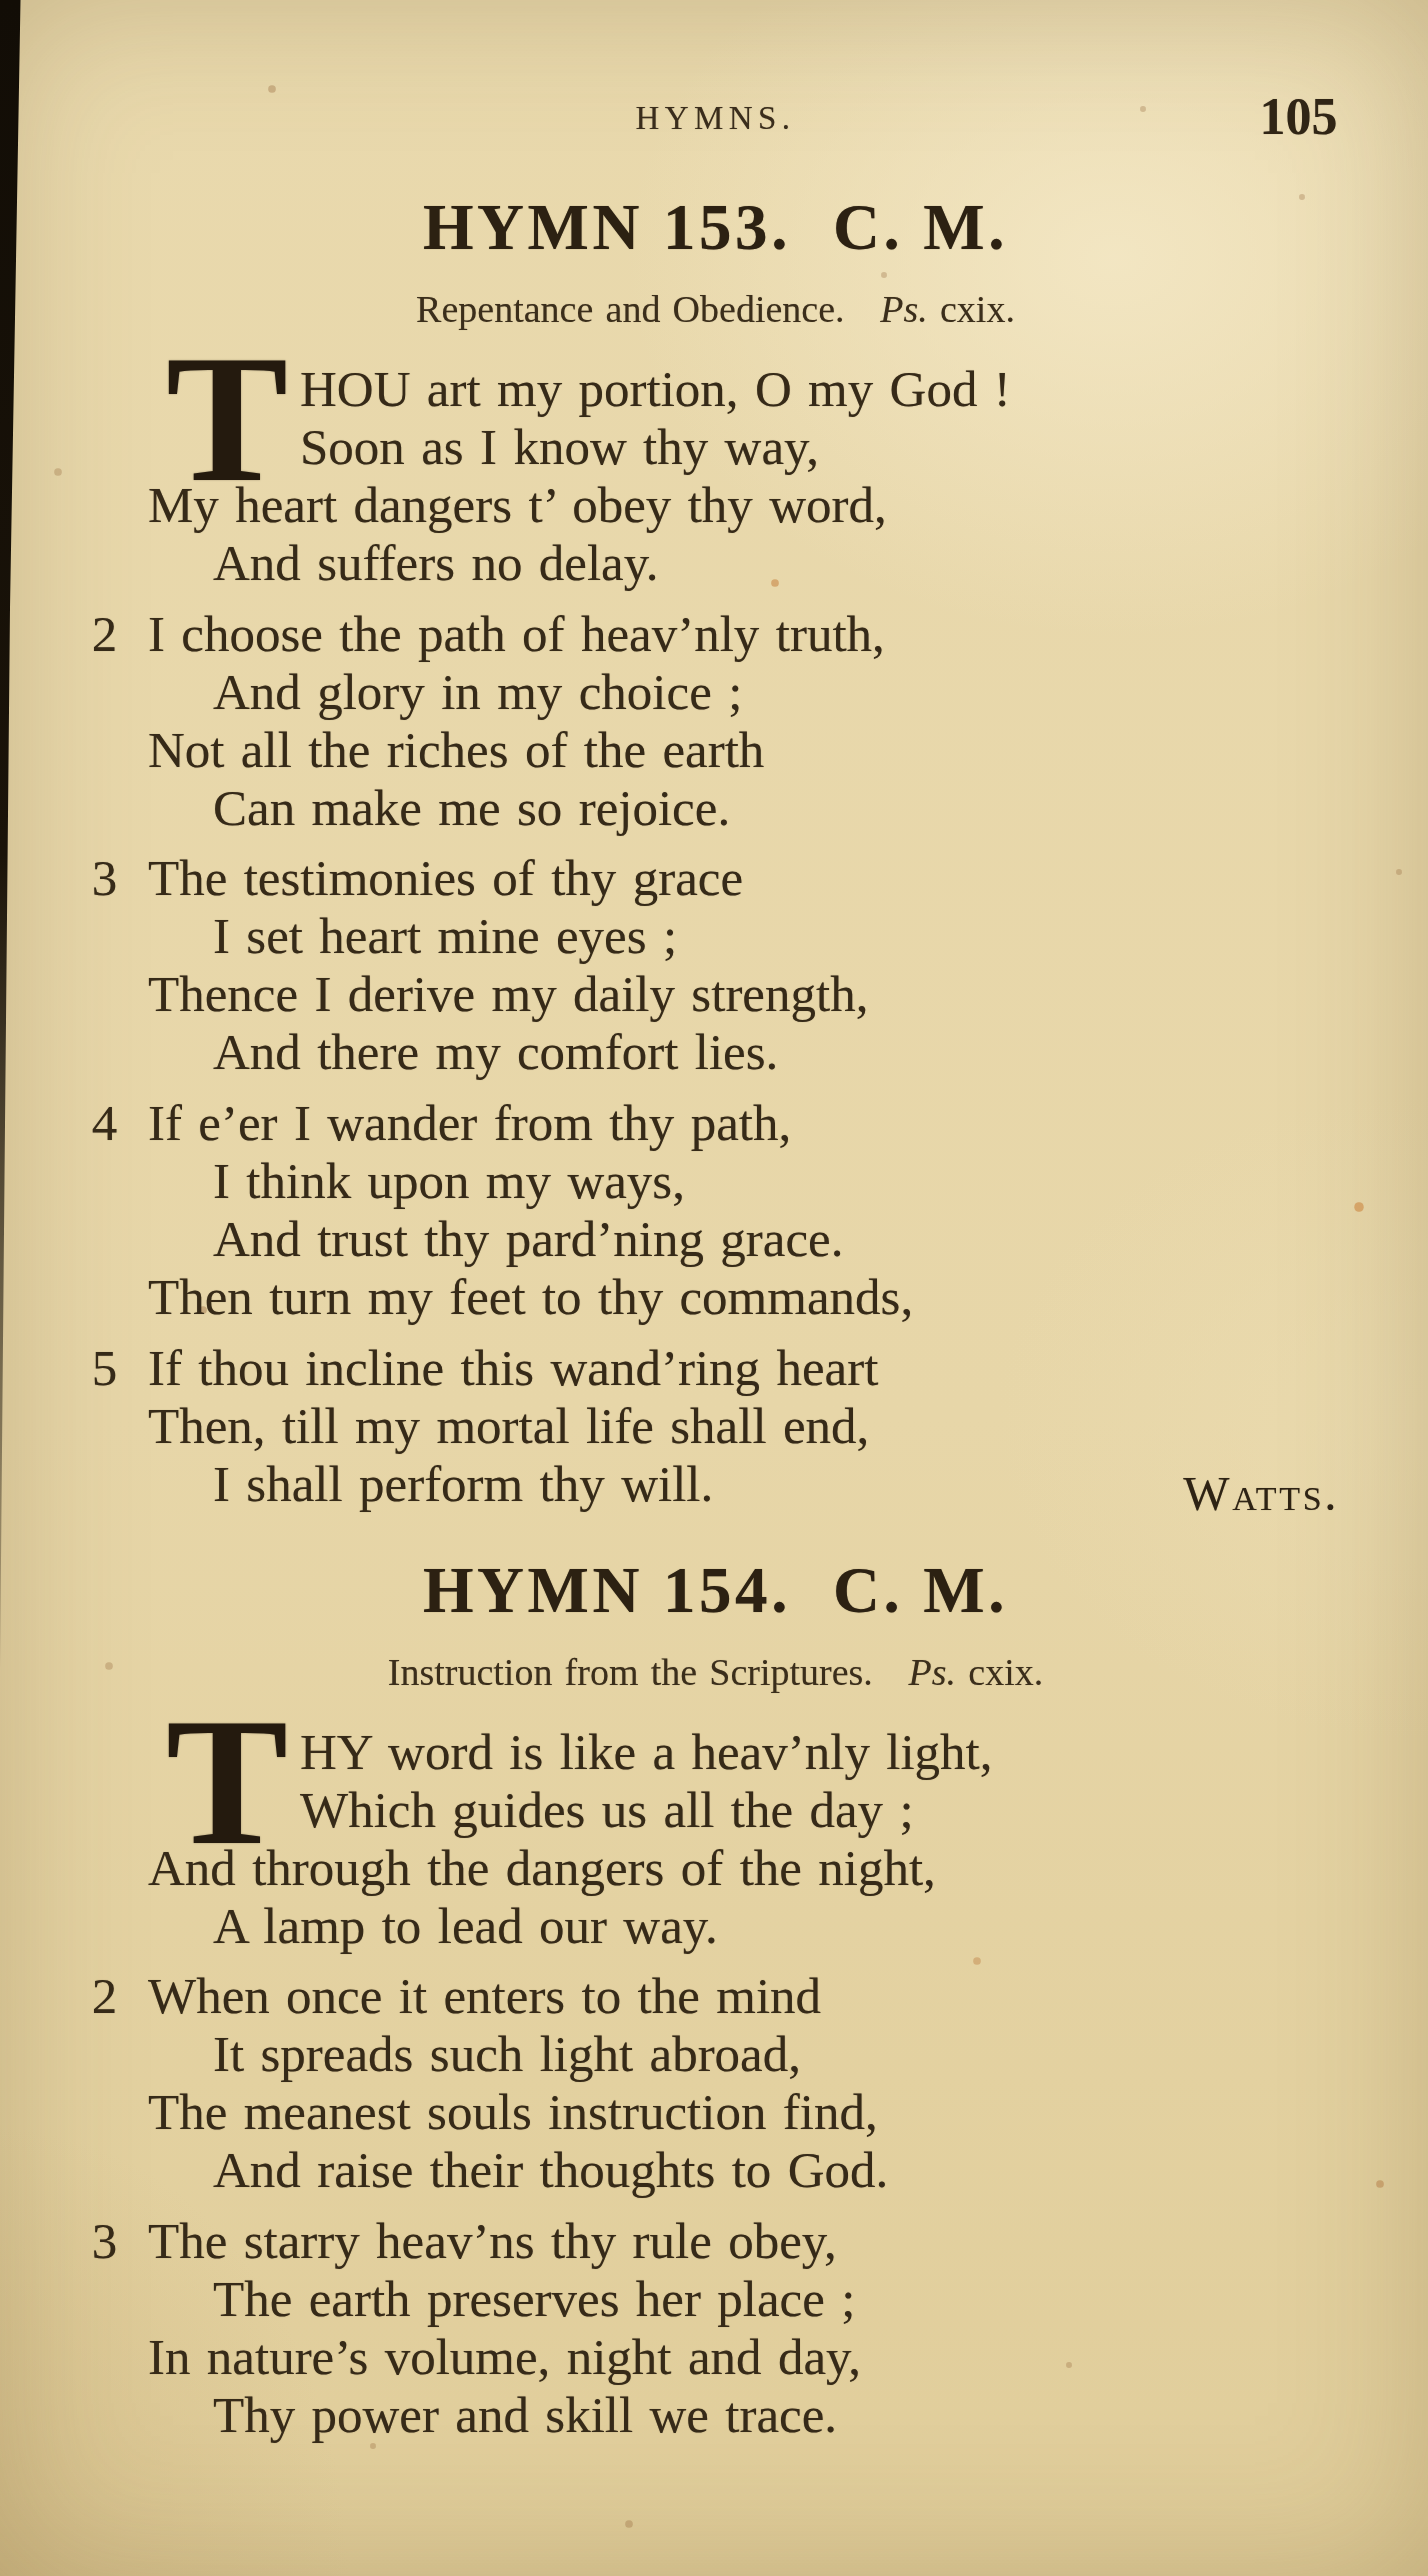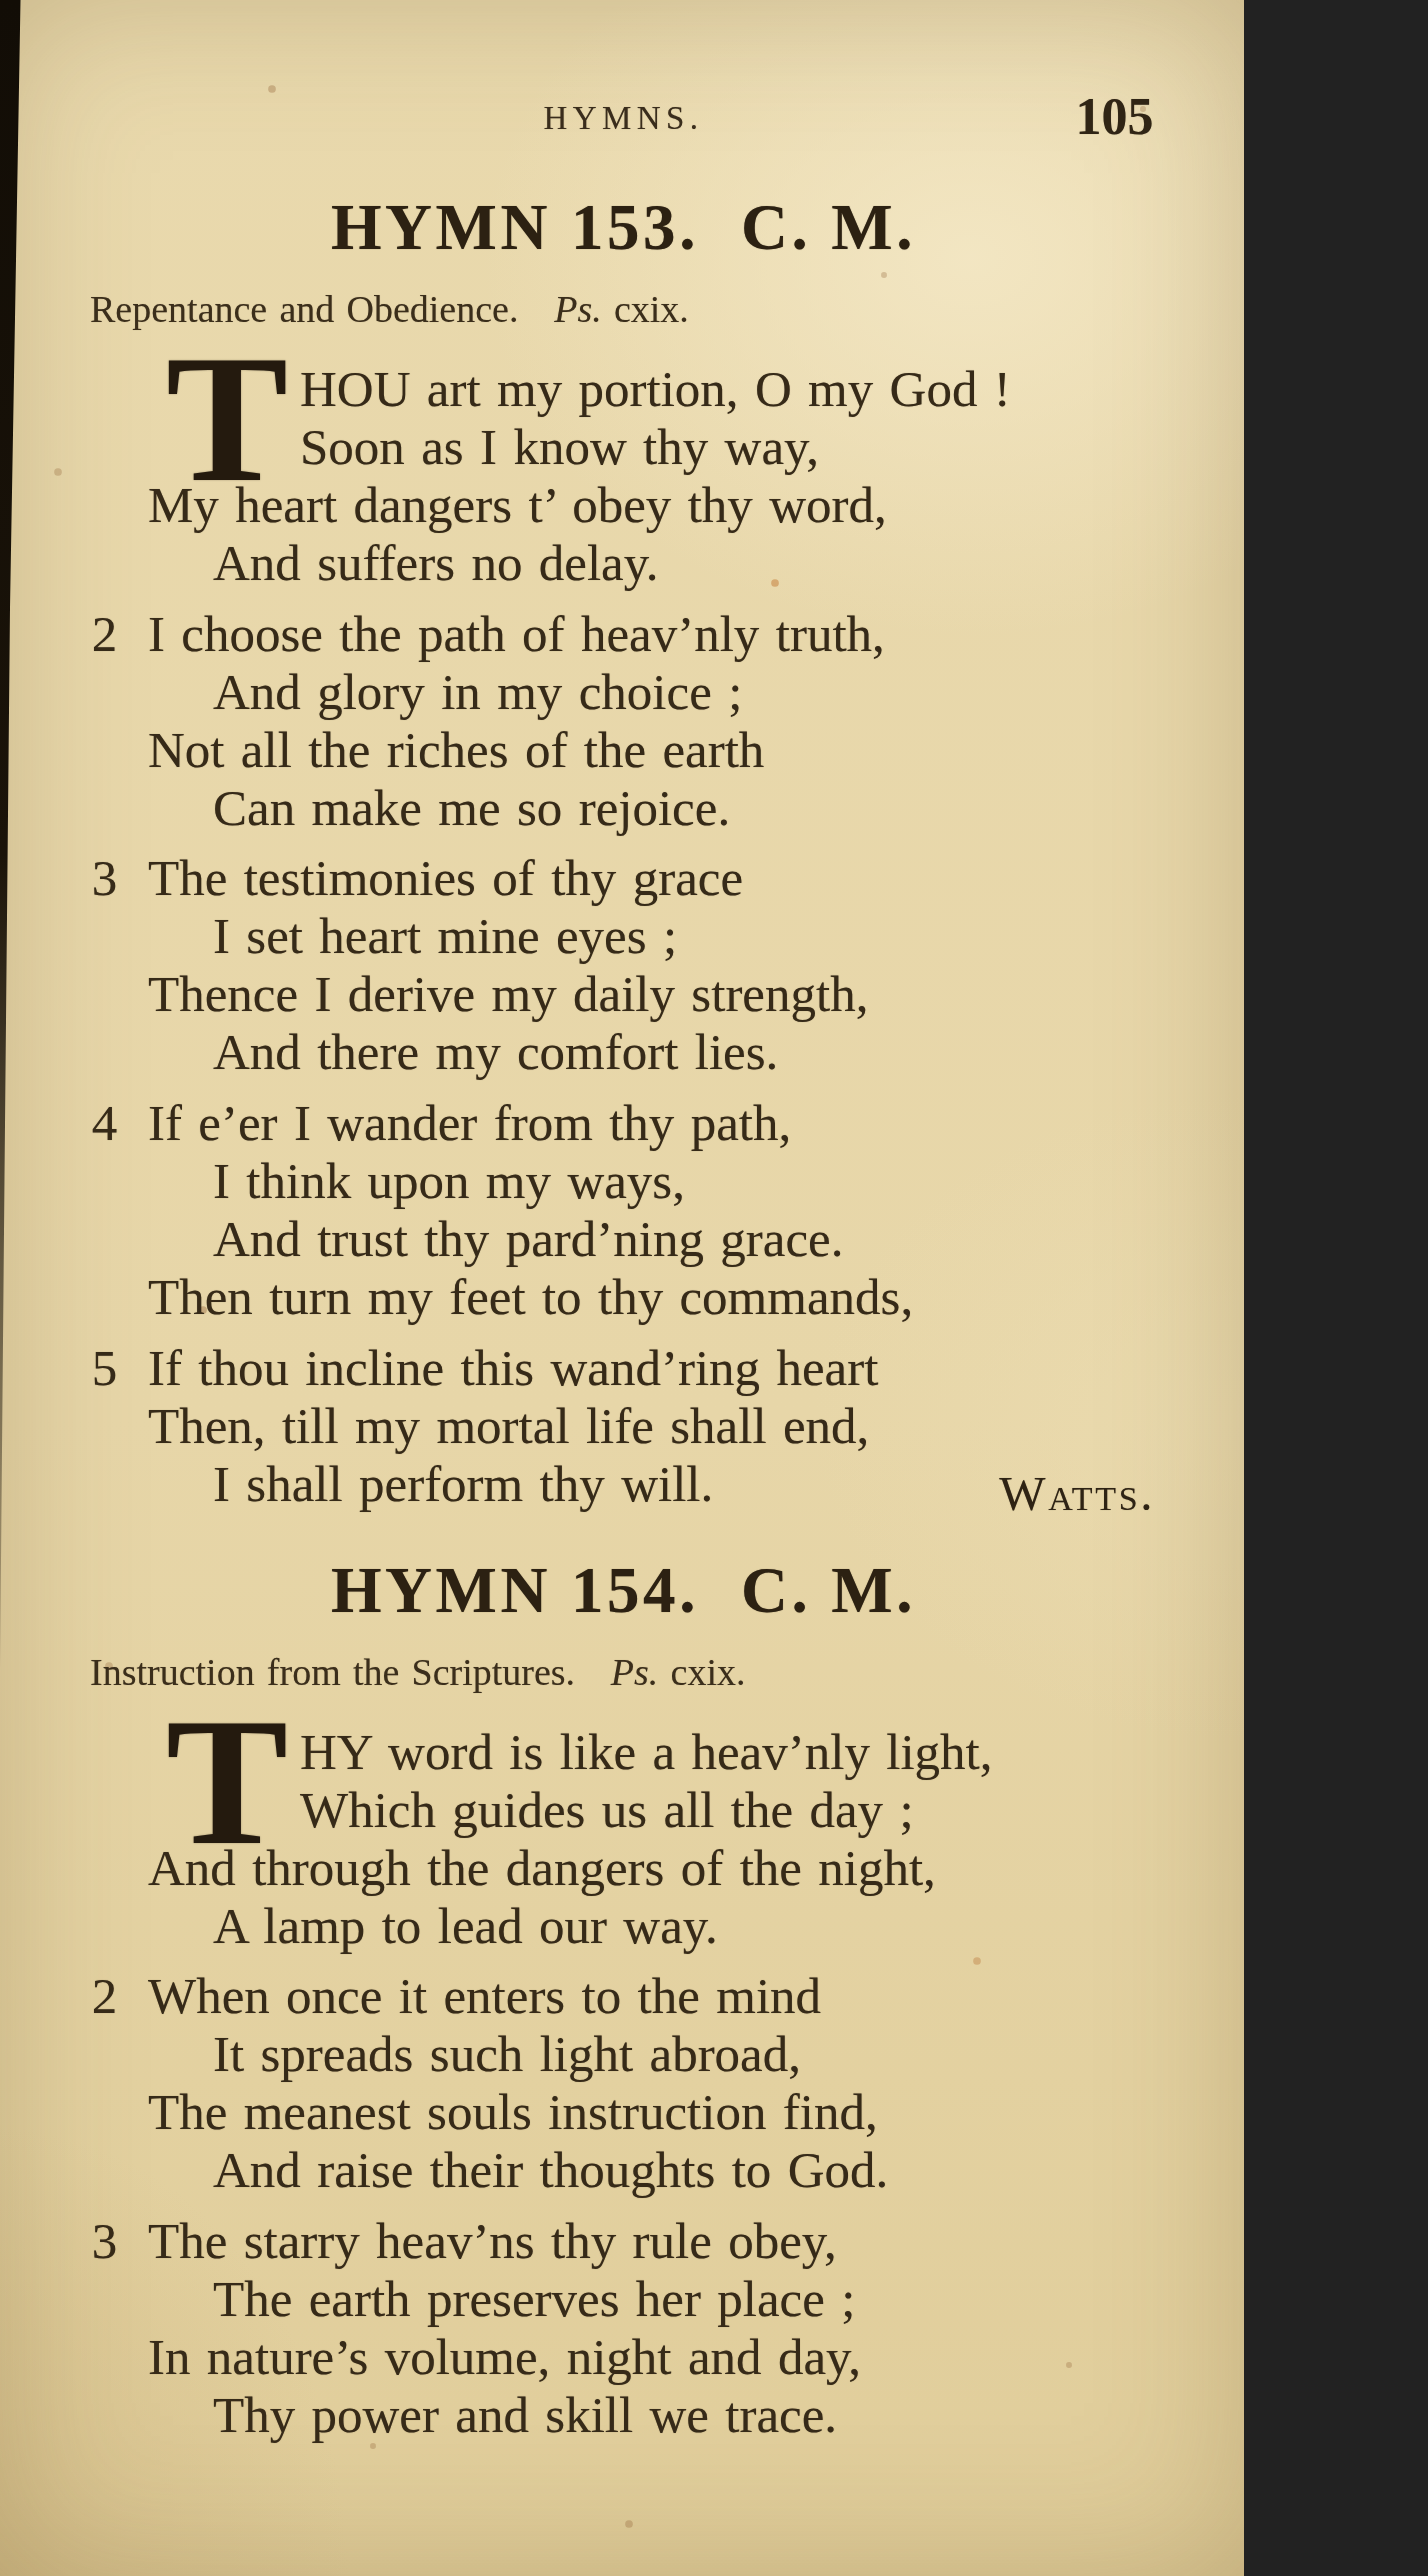--- a/index.html
+++ b/index.html
@@ -1,18 +1,18 @@
 <!DOCTYPE html>
 <html style="font-size:14.5px"><head>
 <meta charset="utf-8">
 <style>
   html, body { margin: 0; padding: 0; background: #222; }
   .page {
     position: relative;
-    width: 1244px;
+    width: 1428px;
     height: 2576px;
     overflow: hidden;
     font-family: "Liberation Serif", "DejaVu Serif", serif;
     color: #362a18;
     background:
       radial-gradient(ellipse 814px 633px at 78% 10%, rgba(244,232,198,.85) 0%, rgba(244,232,198,0) 60%),
       radial-gradient(ellipse 633px 814px at 0% 100%, rgba(210,188,136,.8) 0%, rgba(210,188,136,0) 55%),
       radial-gradient(ellipse 724px 543px at 100% 55%, rgba(236,221,178,.6) 0%, rgba(236,221,178,0) 60%),
       linear-gradient(180deg, #e9d9ad 0%, #e7d6a8 55%, #e0cd9a 100%);
     box-shadow: inset 0 0 145px rgba(110,85,40,.28);
@@ -57,21 +57,21 @@
   .content { position: absolute; top: 192px; left: 90px; right: 87px; }
   .hymn + .hymn { margin-top: 42px; }
   .hymn-heading {
     margin: 0 0 23.5px 0; text-align: center;
     font-size: 65px; font-weight: bold; letter-spacing: 3.6px;
     color: #2c2112; line-height: 1.1;
     text-shadow: 0 0 0.9px rgba(40,28,12,.5);
   }
   .hymn-meter { margin-left: 42px; }
   .hymn-subtitle {
-    margin: 0 0 29px 0; 
+    margin: 0 0 29px 0; text-align: center;
     font-size: 38px; color: #3b2e1b; word-spacing: 2.7px;
     text-shadow: 0 0 0.9px rgba(45,33,16,.35);
   }
   .sub-ref { margin-left: 23.5px; }
   .sub-ps { font-style: italic; }
   .stanza { position: relative; margin: 0 0 12.7px 0; }
   .line {
     position: relative; line-height: 58px; font-size: 51px;
     padding-left: 58px; white-space: nowrap; word-spacing: 3.6px;
     text-shadow: 0 0 0.9px rgba(48,36,18,.42);

